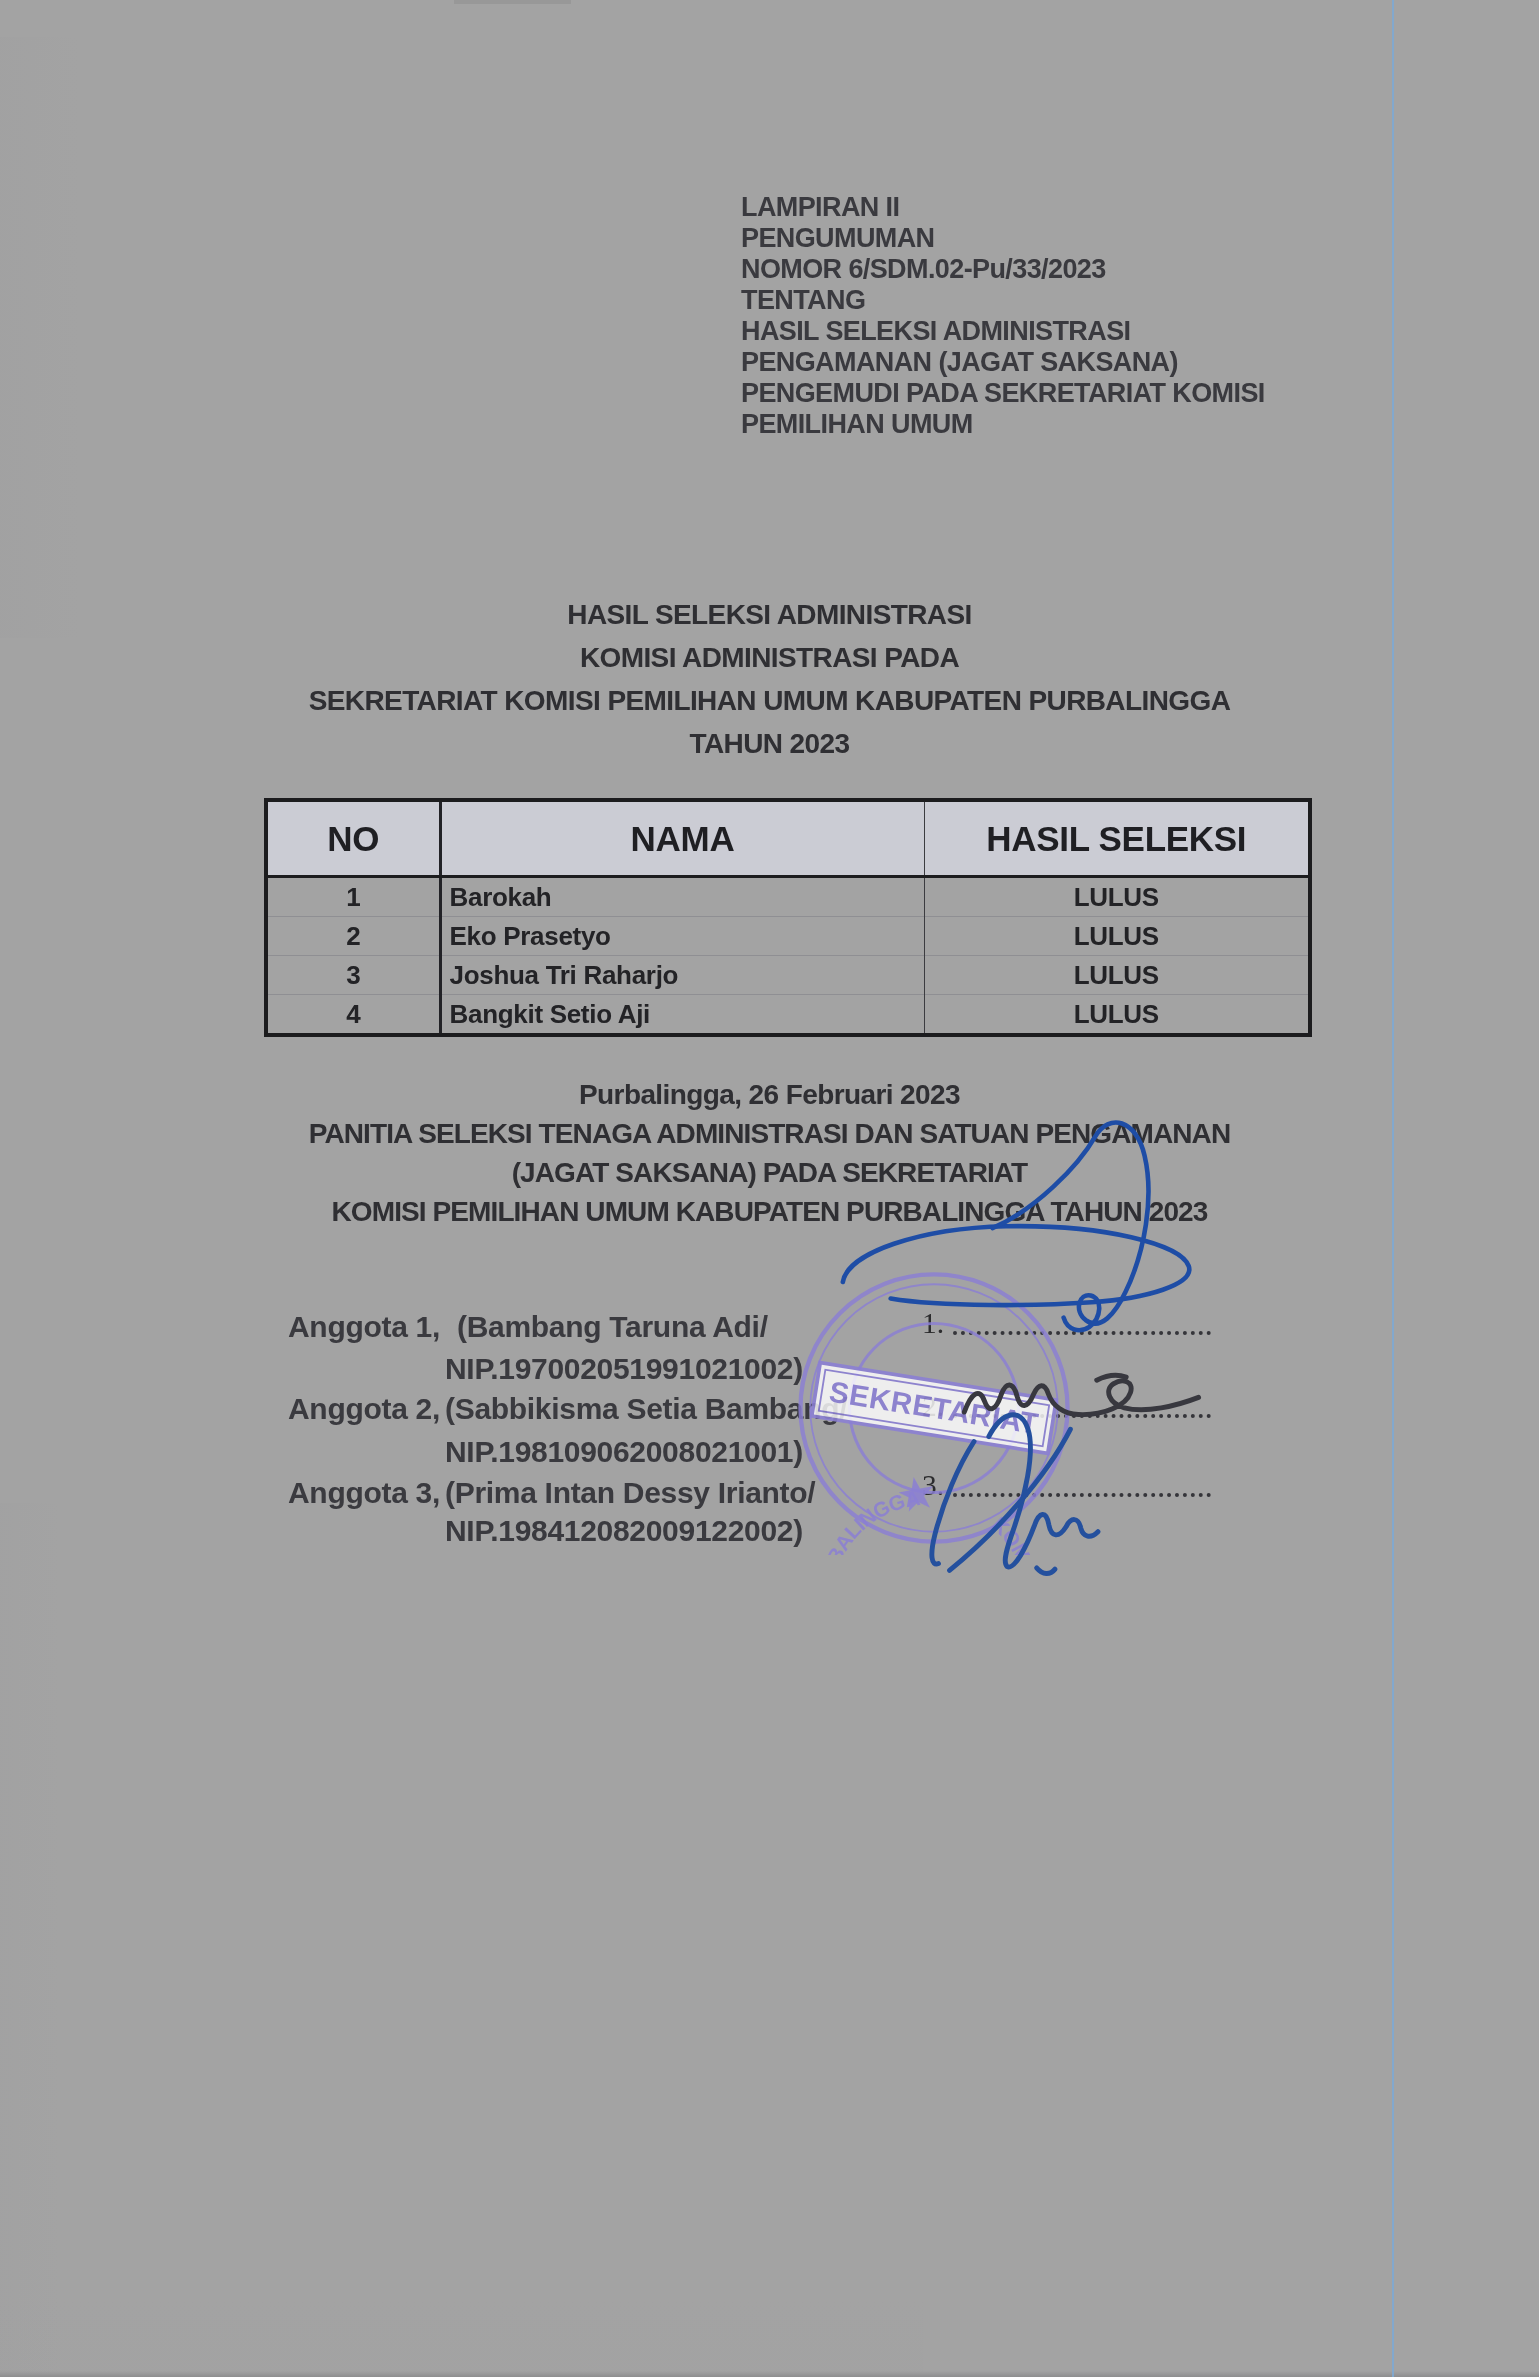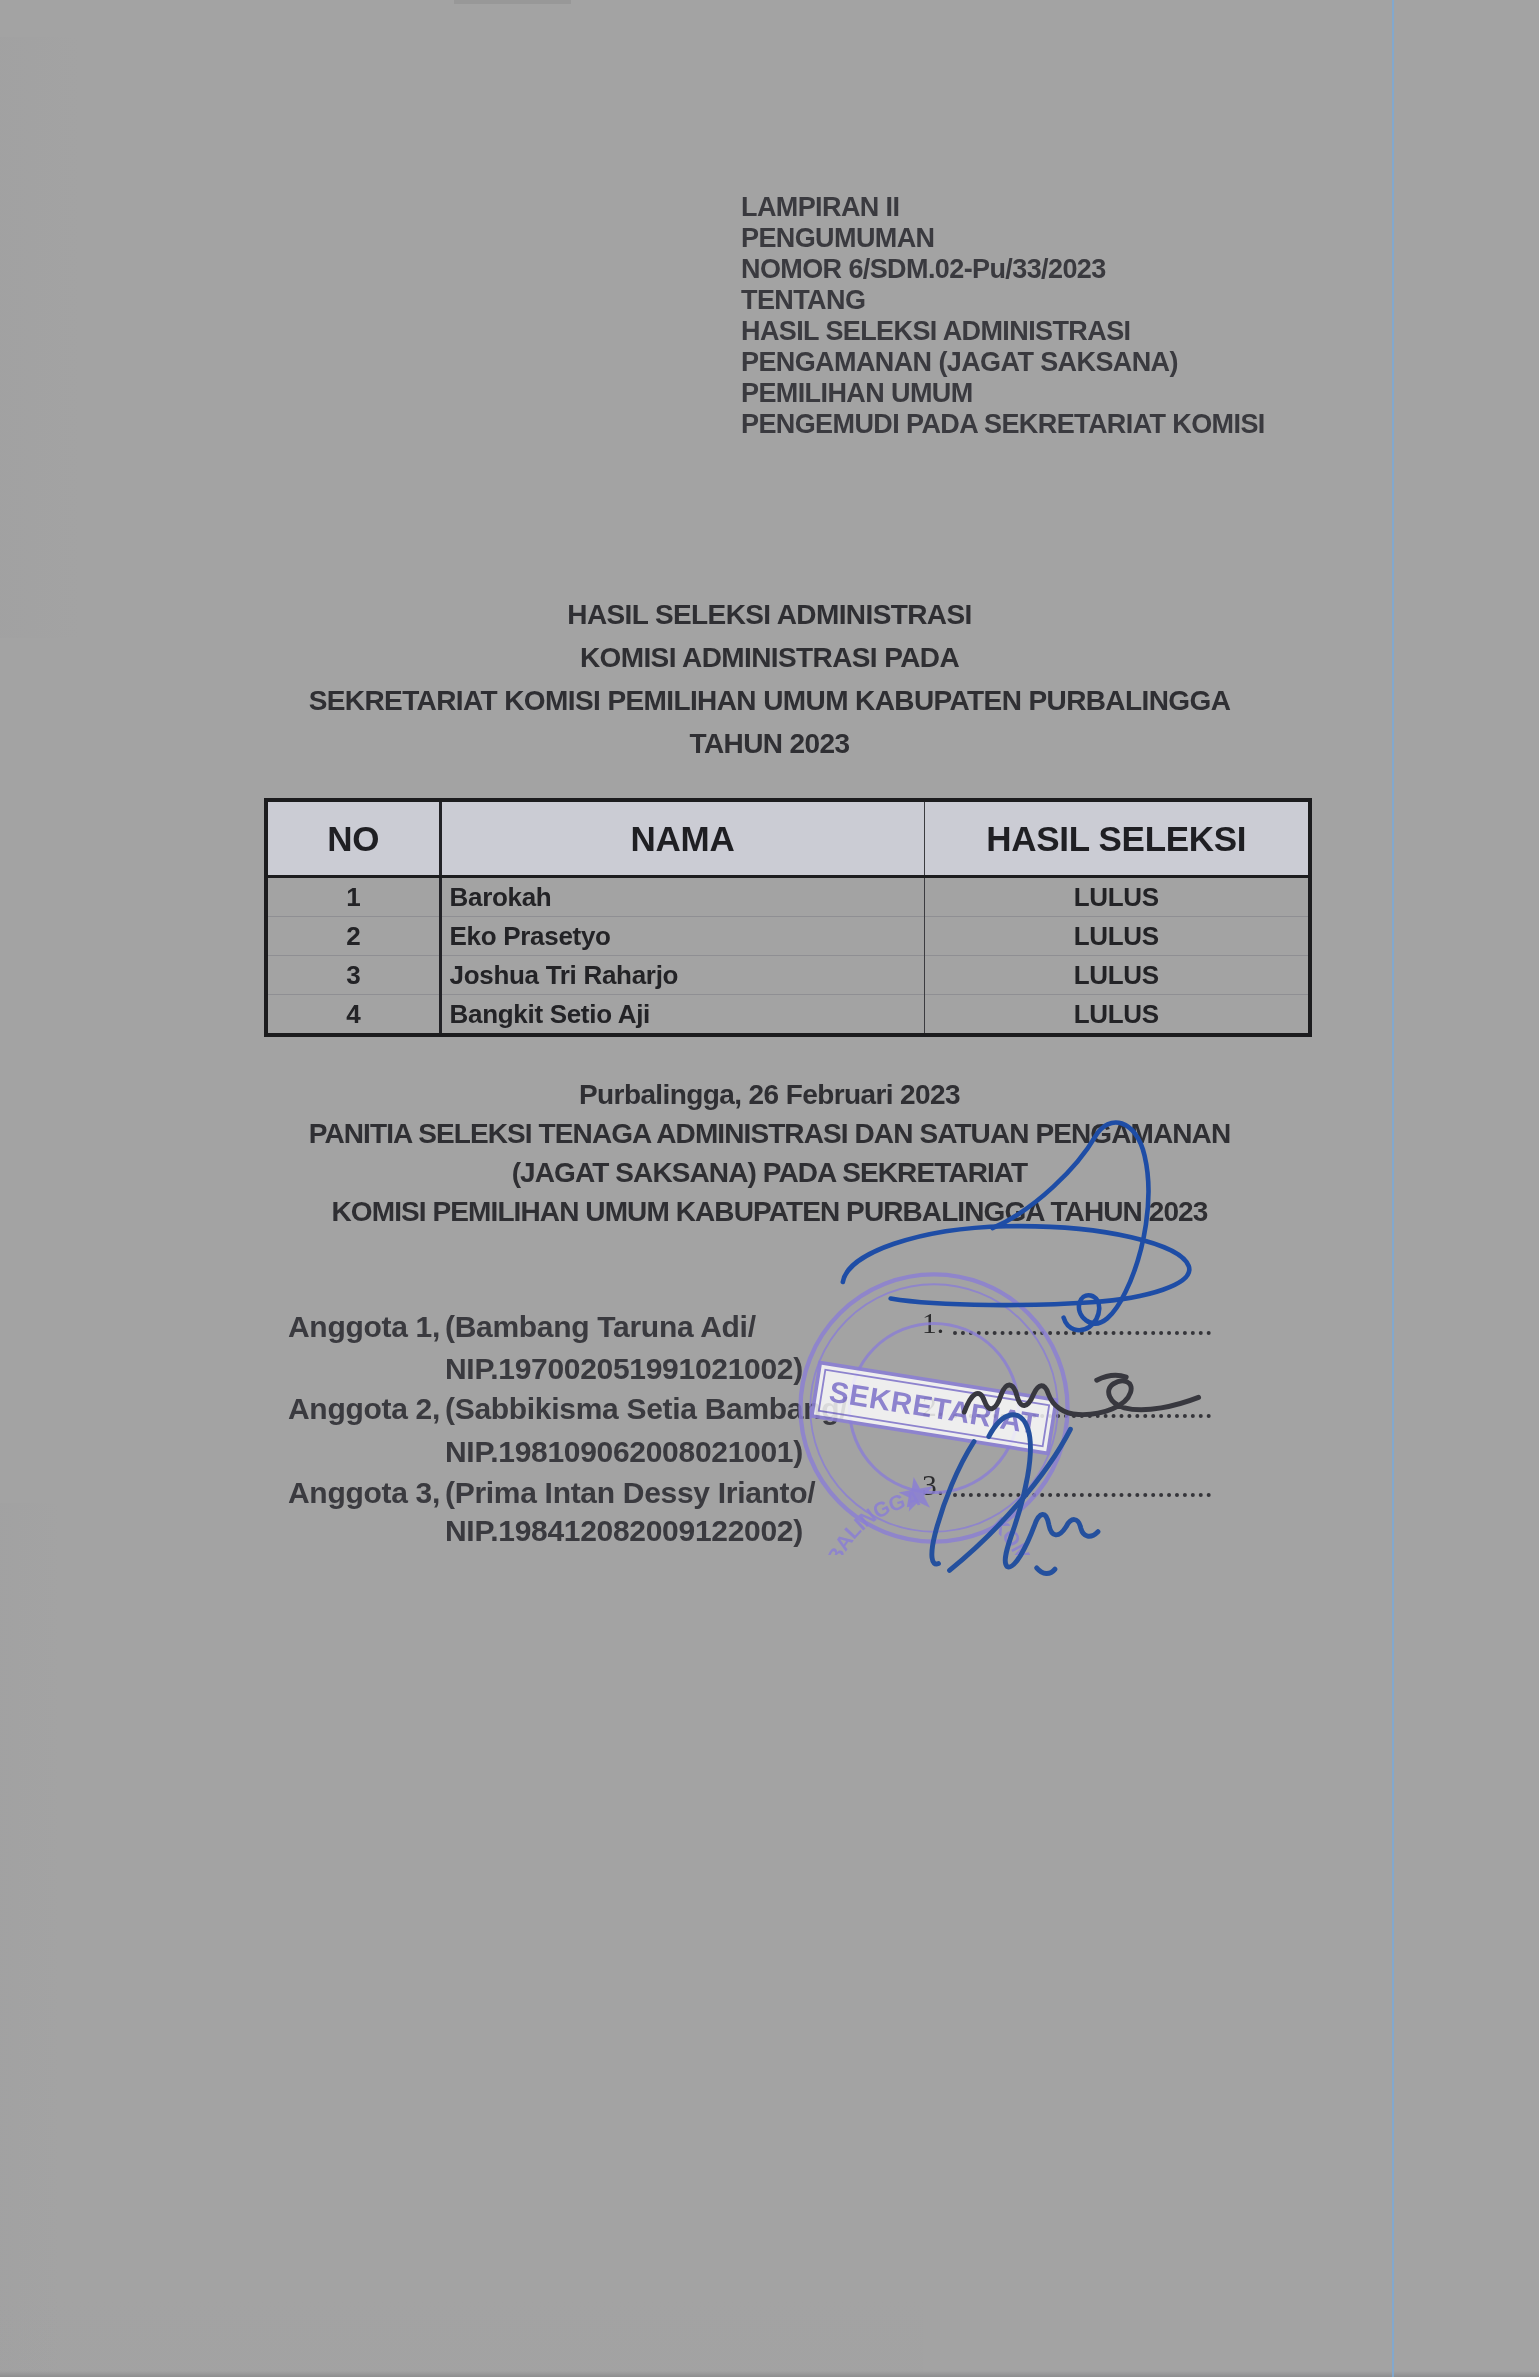--- a/index.html
+++ b/index.html
@@ -83,22 +83,22 @@
   <div class="smudge top-mark"></div>
   <div class="scan-line-blue"></div>
 
   <div class="annex">
     <div>LAMPIRAN II</div>
     <div>PENGUMUMAN</div>
     <div>NOMOR 6/SDM.02-Pu/33/2023</div>
     <div>TENTANG</div>
     <div>HASIL SELEKSI ADMINISTRASI</div>
     <div>PENGAMANAN (JAGAT SAKSANA)</div>
+    <div>PENGEMUDI PADA SEKRETARIAT KOMISI</div>
     <div>PEMILIHAN UMUM</div>
-    <div>PENGEMUDI PADA SEKRETARIAT KOMISI</div>
   </div>
 
   <div class="title">
     <div>HASIL SELEKSI ADMINISTRASI</div>
     <div>KOMISI ADMINISTRASI PADA</div>
     <div>SEKRETARIAT KOMISI PEMILIHAN UMUM KABUPATEN PURBALINGGA</div>
     <div>TAHUN 2023</div>
   </div>
 
   <table class="result">
@@ -139,21 +139,21 @@
   </table>
 
   <div class="closing">
     <div>Purbalingga, 26 Februari 2023</div>
     <div>PANITIA SELEKSI TENAGA ADMINISTRASI DAN SATUAN PENGAMANAN</div>
     <div>(JAGAT SAKSANA) PADA SEKRETARIAT</div>
     <div>KOMISI PEMILIHAN UMUM KABUPATEN PURBALINGGA TAHUN 2023</div>
   </div>
 
   <div class="sig-label" style="left:288px;top:1313px">Anggota 1,</div>
-  <div class="sig-name" style="left:445px;top:1313px">(Bambang Taruna Adi/</div>
+  <div class="sig-name" style="left:457px;top:1313px">(Bambang Taruna Adi/</div>
   <div class="sig-nip" style="left:445px;top:1355px">NIP.197002051991021002)</div>
 
   <div class="sig-label" style="left:288px;top:1395px">Anggota 2,</div>
   <div class="sig-name" style="left:445px;top:1395px">(Sabbikisma Setia Bambang/</div>
   <div class="sig-nip" style="left:445px;top:1438px">NIP.198109062008021001)</div>
 
   <div class="sig-label" style="left:288px;top:1479px">Anggota 3,</div>
   <div class="sig-name" style="left:445px;top:1479px">(Prima Intan Dessy Irianto/</div>
   <div class="sig-nip" style="left:445px;top:1517px">NIP.198412082009122002)</div>
 

